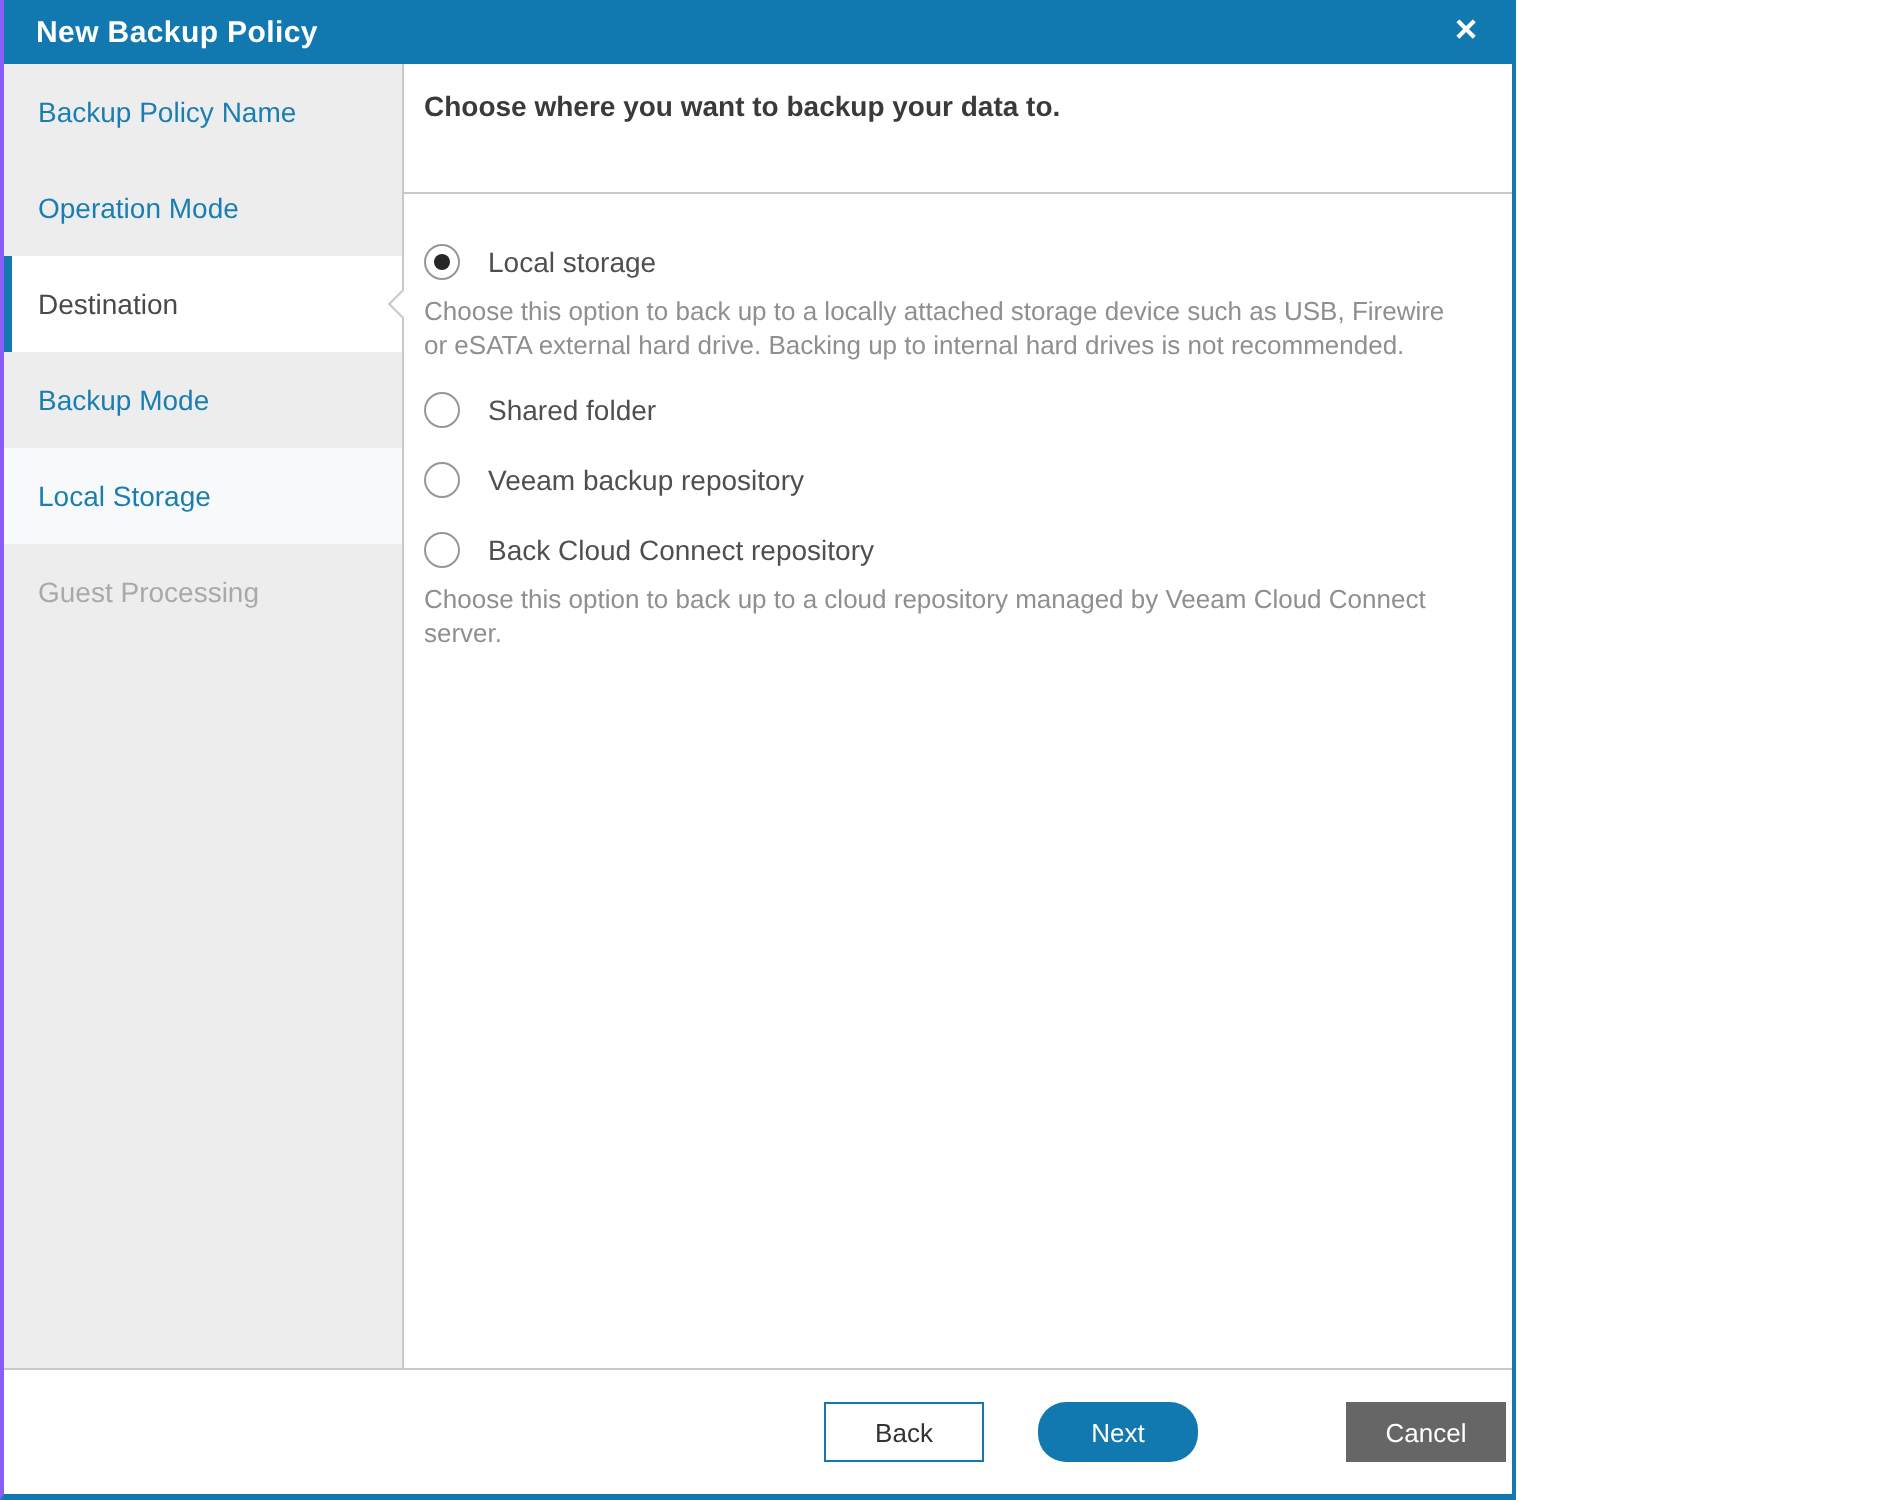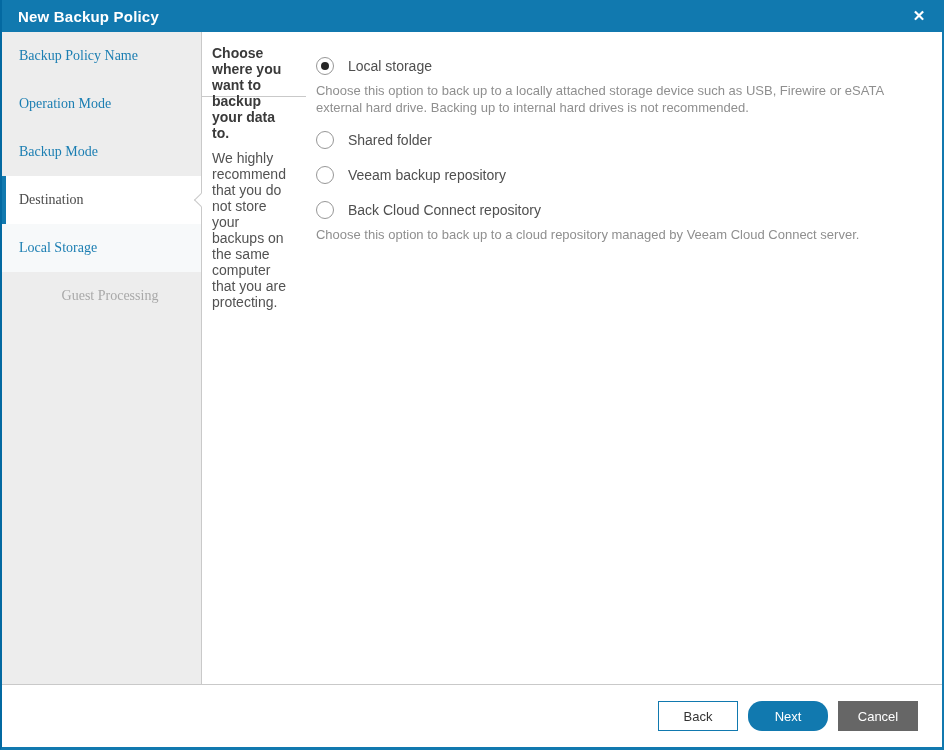--- a/index.html
+++ b/index.html
@@ -1,23 +1,23 @@
 <!DOCTYPE html>
 <html><head>
 <meta charset="utf-8">
 <style>
   * { margin: 0; padding: 0; box-sizing: border-box; }
   html, body { background: #fff; }
   body { font-family: "Liberation Sans", sans-serif; }
 
   .window {
     position: relative;
-    width: 944px; height: 750px;
+    width: 758px; height: 750px;
     background: #f0abfc;
-    border-left: 2px solid #0369a1;
+    border-left: 2px solid #8b5cf6;
     border-right: 2px solid #1179af;
     border-bottom: 3px solid #1179af;
     display: flex; flex-direction: column;
     overflow: hidden;
   }
 
   
   .titlebar {
     height: 32px; flex: 0 0 32px;
     margin: 0 -2px;               
@@ -44,44 +44,43 @@
     border-right: 1px solid #c9c9c9;
     z-index: 2;
   }
   .sidebar-item {
     position: relative;
     height: 48px; line-height: 48px;
     padding-left: 17px;
     font-size: 14px;
     color: #1b7eb2;
     cursor: pointer;
-    font-family: Liberation Serif, serif;
   }
   .sidebar-item.active {
     background: #fff;
     color: #4a4a4a;
     cursor: default;
   }
   .sidebar-item.active::before {
     content: ""; position: absolute; left: 0; top: 0; bottom: 0;
     width: 4px; background: #1179af;
   }
   
   .sidebar-item.active::after {
     content: ""; position: absolute; right: -5px; top: 50%;
     width: 9px; height: 9px; margin-top: -5px;
     background: #fff;
     border-left: 1px solid #c9c9c9;
     border-bottom: 1px solid #c9c9c9;
     transform: rotate(45deg);
   }
   .sidebar-item.highlight { background: #f7f9fa; }
-  .sidebar-item.disabled { color: #a9a9a9; cursor: default; text-align: center; }
-
-  .content { flex: 1 1 auto; background: #fff; display: flex; flex-direction: row; }
+  .sidebar-item.disabled { color: #a9a9a9; cursor: default; }
+
+  .content { flex: 1 1 auto; background: #fff; display: flex; flex-direction: column; }
 
   .content-header {
     padding: 13px 20px 0 10px;
     height: 65px; flex: 0 0 65px;
     border-bottom: 1px solid #c9c9c9;
   }
   .content-header .heading {
     font-size: 14px; font-weight: 700; color: #3a3a3a; margin-bottom: 9px;
   }
   .content-header .subheading {
@@ -109,58 +108,57 @@
     font-size: 13px; color: #8f8f8f; line-height: 17px;
     margin-top: 5px; max-width: 722px;
   }
 
   
   .footer {
     flex: 0 0 63px; height: 63px;
     border-top: 1px solid #c9c9c9;
     background: #fff;
     display: flex; align-items: center; justify-content: flex-end;
-    gap: 10px; padding-right: 24px;
+    gap: 27px; padding-right: 3px;
   }
   .btn {
     width: 80px; height: 30px;
     font-family: "Liberation Sans", sans-serif;
     font-size: 13px; text-align: center; cursor: pointer;
     border: none; outline: none;
   }
   .btn-back { background: #fff; border: 1px solid #1179af; color: #333; }
   .btn-next { background: #1179af; color: #fff; border-radius: 14px; }
-  .btn-cancel { background: #666; color: #fff; }
+  .btn-cancel { background: #666; color: #fff; margin-left: 47px; }
 </style>
 </head>
 <body>
 
 <div class="window">
 
   <div class="titlebar">
     <span class="title">New Backup Policy</span>
     <span class="close-btn">✕</span>
   </div>
 
   <div class="main">
 
     <div class="sidebar">
       <div class="sidebar-item">Backup Policy Name</div>
       <div class="sidebar-item">Operation Mode</div>
+      <div class="sidebar-item active">Destination</div>
       <div class="sidebar-item">Backup Mode</div>
-      <div class="sidebar-item active">Destination</div>
       <div class="sidebar-item highlight">Local Storage</div>
       <div class="sidebar-item disabled">Guest Processing</div>
     </div>
 
     <div class="content">
 
       <div class="content-header">
         <div class="heading">Choose where you want to backup your data to.</div>
-        <div class="subheading">We highly recommend that you do not store your backups on the same computer that you are protecting.</div>
       </div>
 
       <div class="options">
 
         <div class="option">
           <div class="option-row">
             <span class="radio selected"></span>
             <span class="option-label">Local storage</span>
           </div>
           <div class="option-desc">Choose this option to back up to a locally attached storage device such as USB, Firewire or eSATA external hard drive. Backing up to internal hard drives is not recommended.</div>

